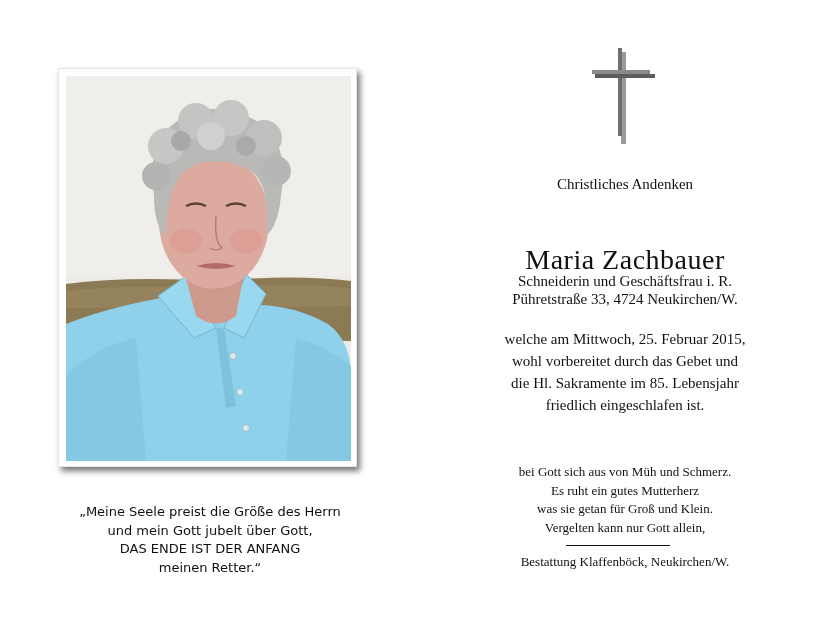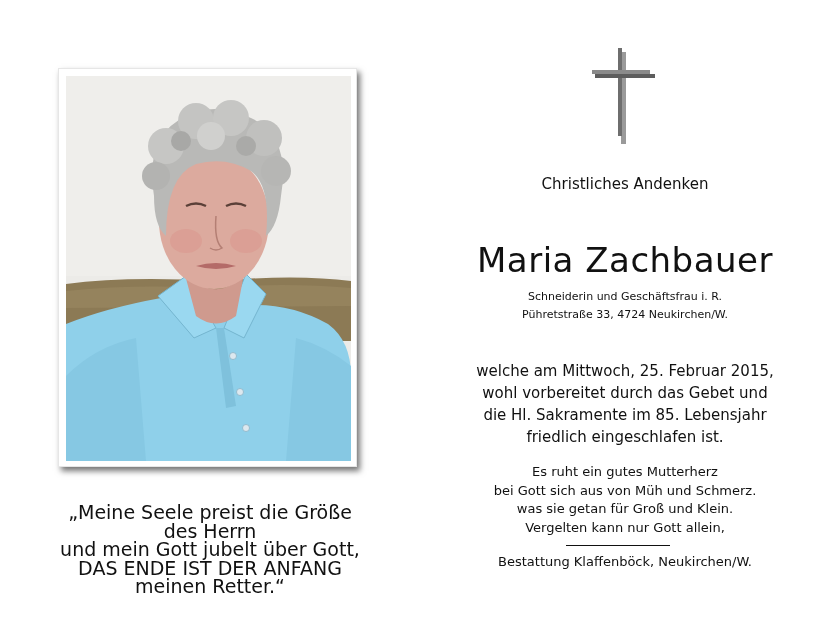--- a/index.html
+++ b/index.html
@@ -1,27 +1,27 @@
 <!DOCTYPE html>
 <html><head>
 <meta charset="utf-8">
 <style>
   html, body { margin:0; padding:0; }
   body { width:827px; height:622px; background:#ffffff; position:relative; overflow:hidden;
          font-family:"DejaVu Sans", sans-serif; color:#111; }
   .photo-frame { position:absolute; left:58px; top:68px; width:299px; height:399px; background:#fff;
                  box-shadow: 3px 4px 6px rgba(0,0,0,0.55); border:1px solid #e6e6e6; box-sizing:border-box; }
   .photo { position:absolute; left:7px; top:7px; width:285px; height:385px; overflow:hidden; background:#eeeeec; }
-  .quote { position:absolute; left:50px; top:503px; width:320px; text-align:center; font-size:19px; line-height:18.5px; }
+  .quote { position:absolute; left:50px; top:503px; width:320px; text-align:center; font-size:13px; line-height:18.5px; }
   .cross { position:absolute; left:590px; top:46px; width:66px; height:98px; }
-  .right { position:absolute; left:455px; width:340px; text-align:center; }
+  .right { position:absolute; left:455px; width:340px; text-align:center;font-family:Liberation Serif, serif; }
   .intro { top:172px; font-size:15px; line-height:25px; }
-  .name { top:243px; font-size:34px; line-height:34px; letter-spacing:0.5px; }
-  .sub { top:288px; font-size:11px; line-height:18px; }
-  .body-text { top:360px; font-size:15px; line-height:22px; }
+  .name { top:243px; font-size:28px; line-height:34px; letter-spacing:0.5px; }
+  .sub { top:272px; font-size:15px; line-height:18px; }
+  .body-text { top:328px; font-size:15px; line-height:22px; }
   .verse { top:463px; font-size:13px; line-height:18.5px; }
   .divider { position:absolute; left:566px; top:545px; width:104px; height:1px; background:#111; }
   .undertaker { top:555px; font-size:13px; line-height:14px; }
 </style>
 </head>
 <body>
 
 <div class="photo-frame">
   <div class="photo">
     <svg width="285" height="385" viewBox="0 0 285 385">
@@ -88,22 +88,22 @@
 </div>
 
 <div class="right body-text">
   <div>welche am Mittwoch, 25. Februar 2015,</div>
   <div>wohl vorbereitet durch das Gebet und</div>
   <div>die Hl. Sakramente im 85. Lebensjahr</div>
   <div>friedlich eingeschlafen ist.</div>
 </div>
 
 <div class="right verse">
+  <div>bei Gott sich aus von Müh und Schmerz.</div>
   <div>Es ruht ein gutes Mutterherz</div>
-  <div>bei Gott sich aus von Müh und Schmerz.</div>
   <div>was sie getan für Groß und Klein.</div>
   <div>Vergelten kann nur Gott allein,</div>
 </div>
 
 <div class="divider"></div>
 
 <div class="right undertaker">Bestattung Klaffenböck, Neukirchen/W.</div>
 
 <div class="quote">
   <div>„Meine Seele preist die Größe des Herrn</div>

